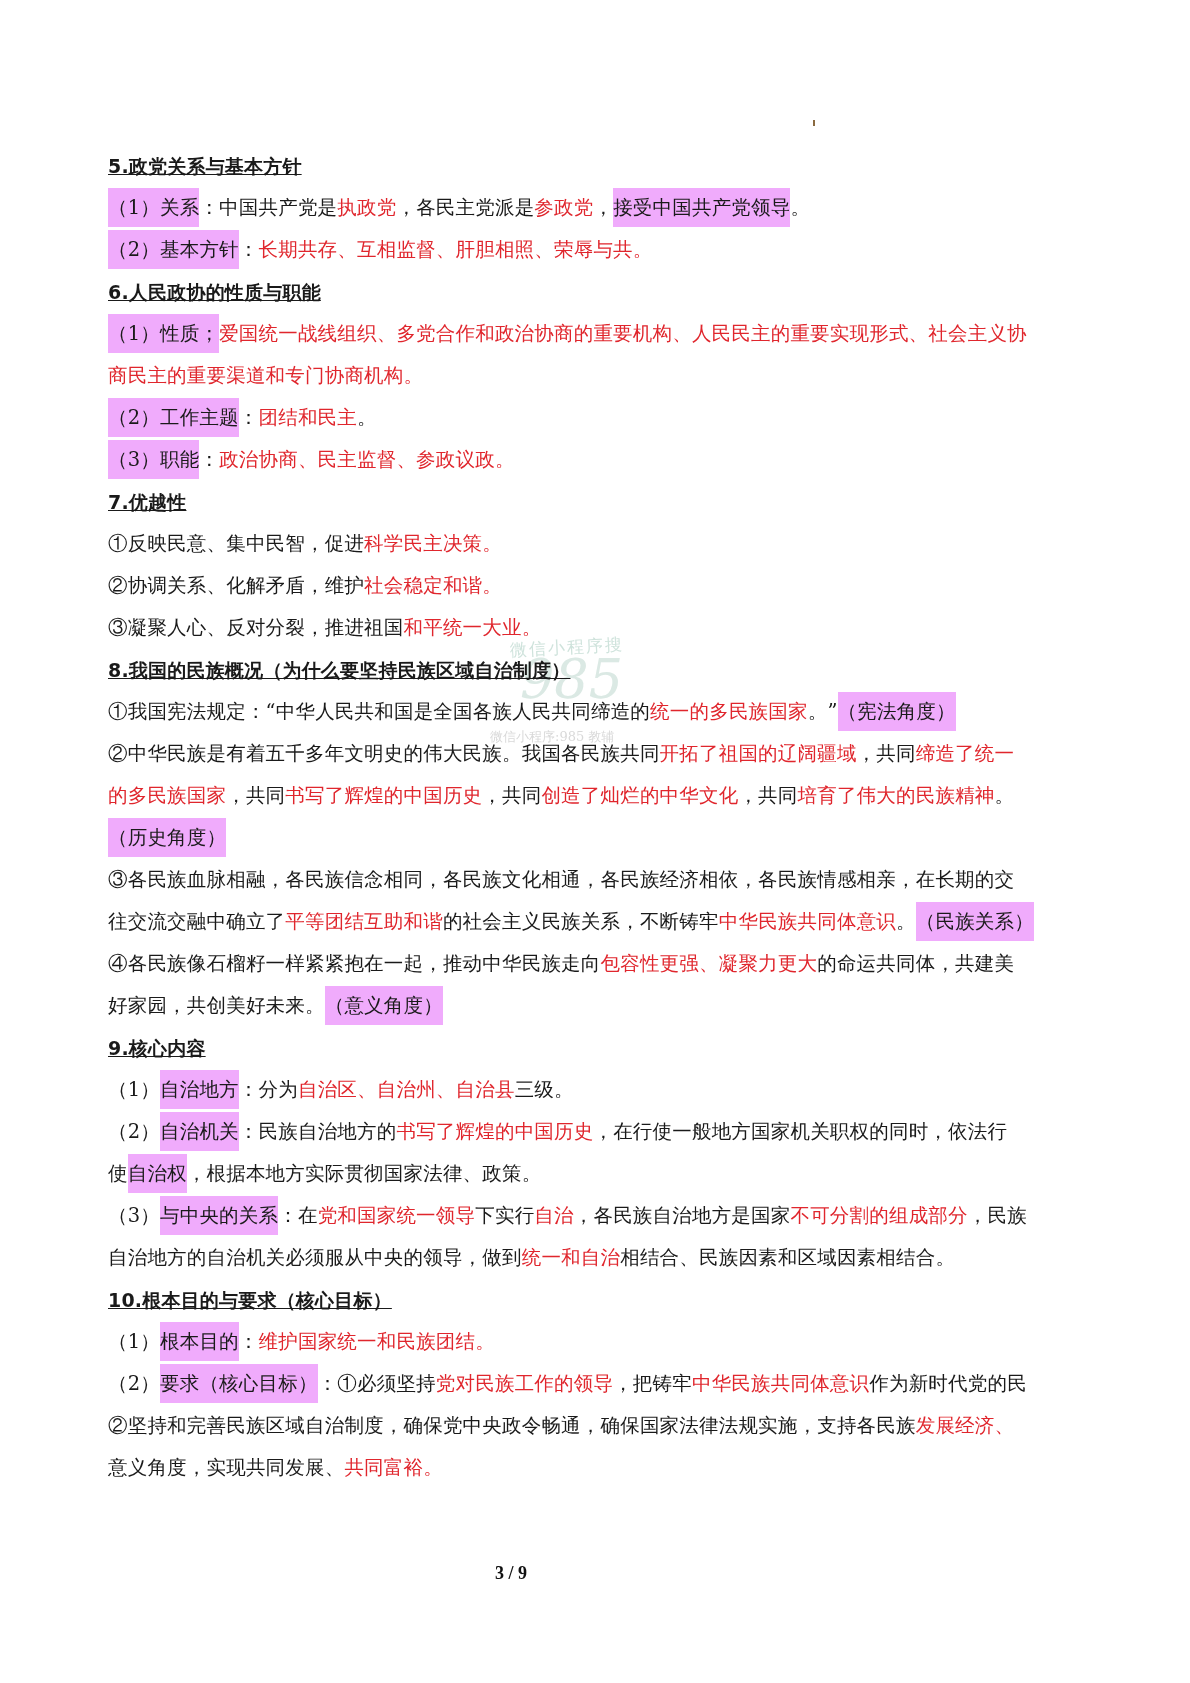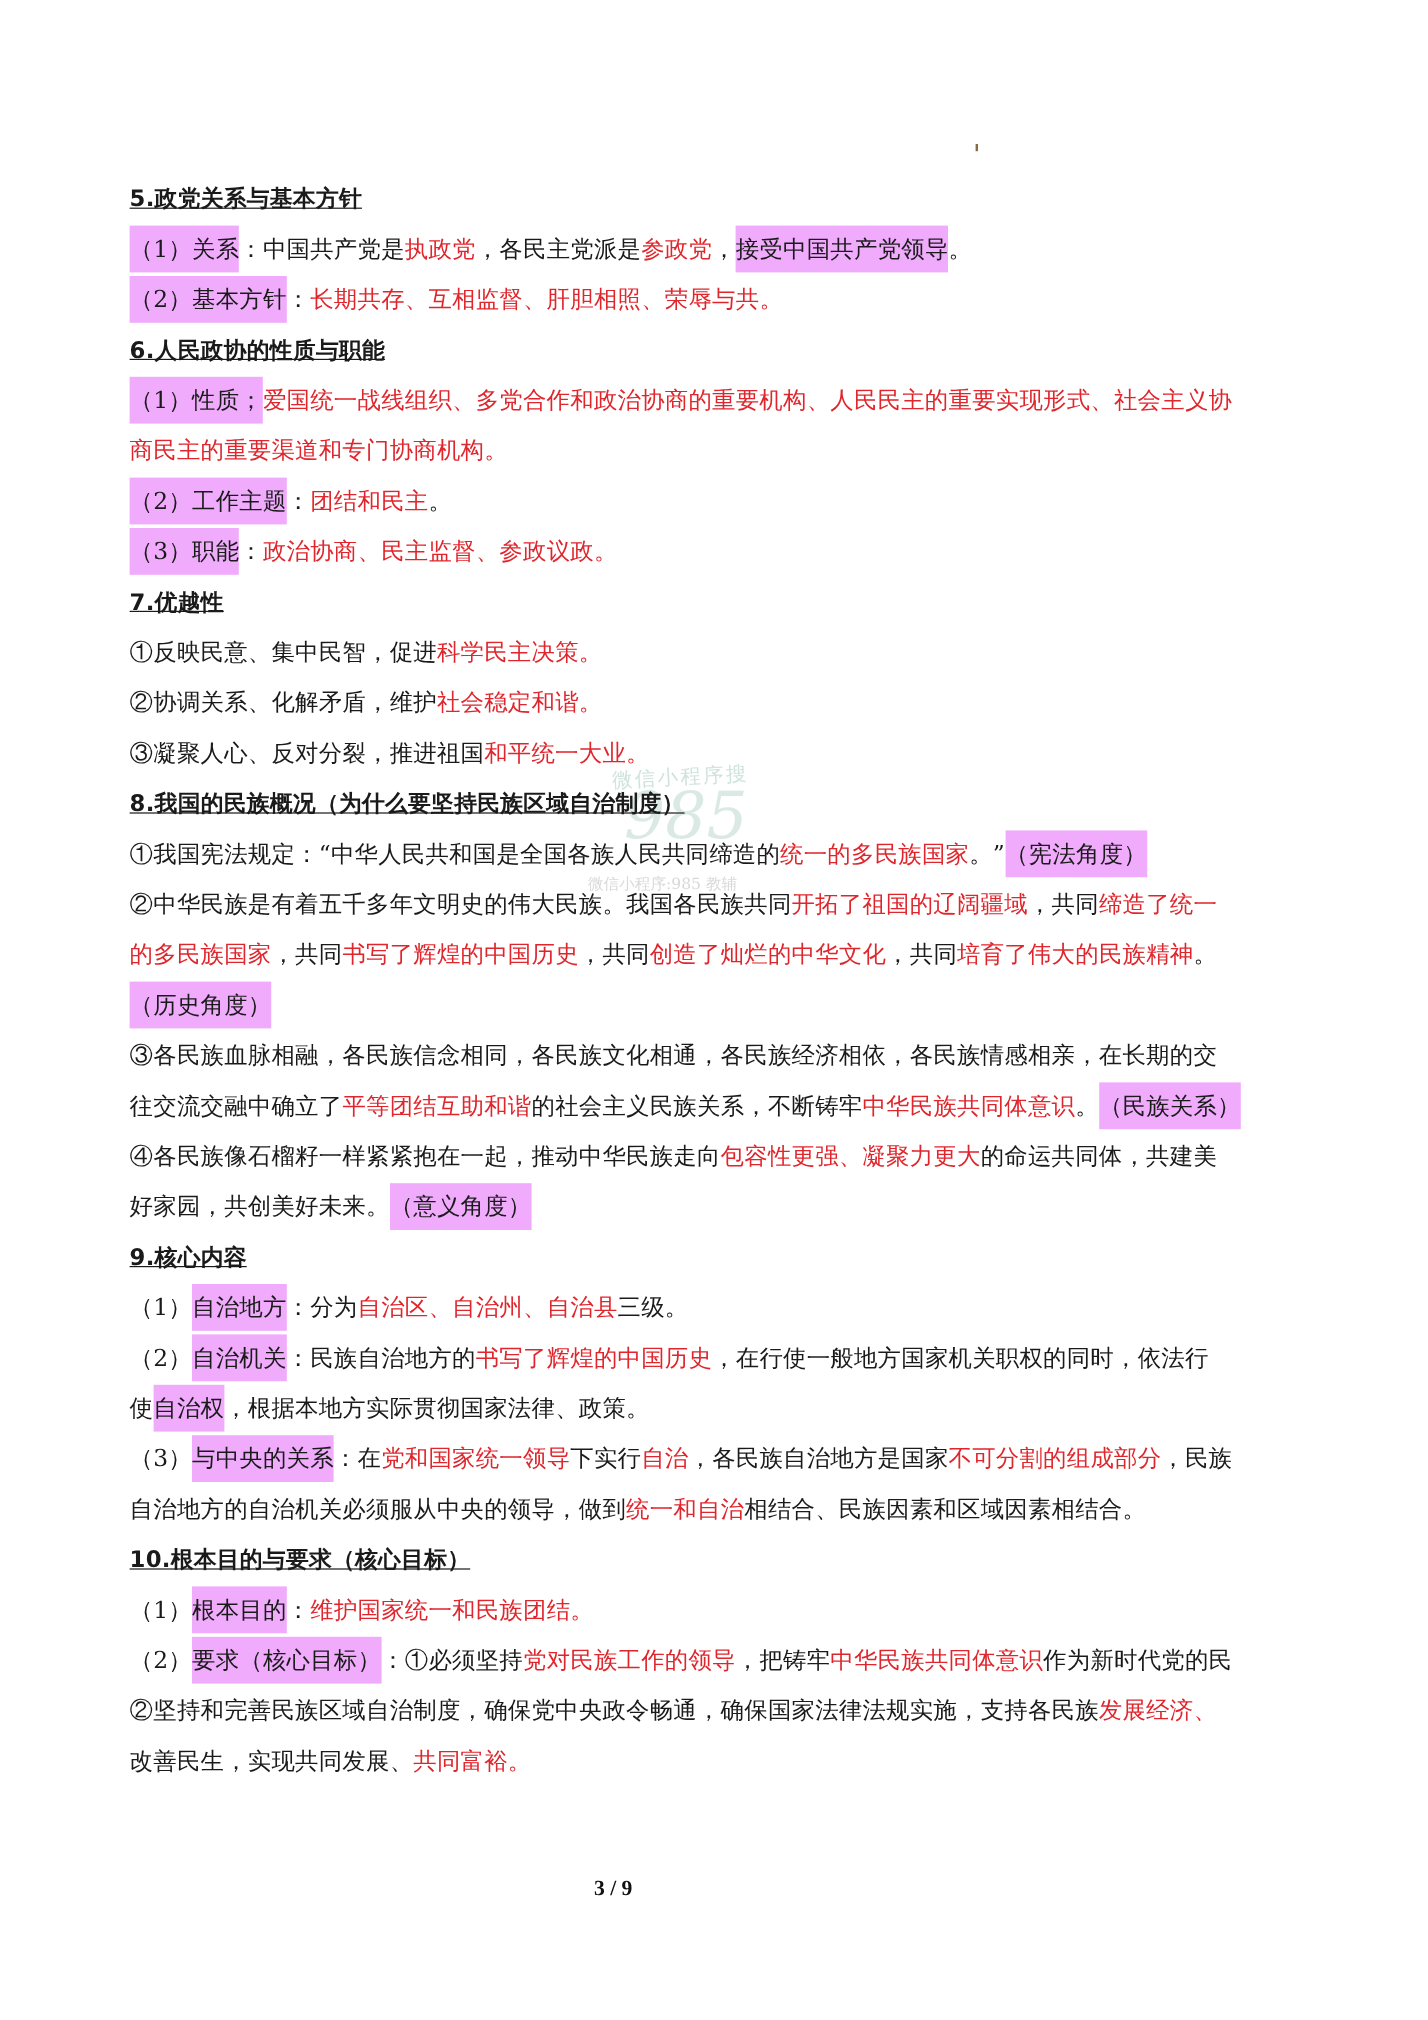--- a/index.html
+++ b/index.html
@@ -56,17 +56,17 @@
       <div class="line heading"><span class="seg-normal">9.核心内容</span></div>
       <div class="line"><span class="seg-normal">（1）</span><span class="seg-hl">自治地方</span><span class="seg-normal">：分为</span><span class="seg-red">自治区、自治州、自治县</span><span class="seg-normal">三级。</span></div>
       <div class="line"><span class="seg-normal">（2）</span><span class="seg-hl">自治机关</span><span class="seg-normal">：民族自治地方的</span><span class="seg-red">书写了辉煌的中国历史</span><span class="seg-normal">，在行使一般地方国家机关职权的同时，依法行</span></div>
       <div class="line"><span class="seg-normal">使</span><span class="seg-hl">自治权</span><span class="seg-normal">，根据本地方实际贯彻国家法律、政策。</span></div>
       <div class="line"><span class="seg-normal">（3）</span><span class="seg-hl">与中央的关系</span><span class="seg-normal">：在</span><span class="seg-red">党和国家统一领导</span><span class="seg-normal">下实行</span><span class="seg-red">自治</span><span class="seg-normal">，各民族自治地方是国家</span><span class="seg-red">不可分割的组成部分</span><span class="seg-normal">，民族</span></div>
       <div class="line"><span class="seg-normal">自治地方的自治机关必须服从中央的领导，做到</span><span class="seg-red">统一和自治</span><span class="seg-normal">相结合、民族因素和区域因素相结合。</span></div>
       <div class="line heading"><span class="seg-normal">10.根本目的与要求（核心目标）</span></div>
       <div class="line"><span class="seg-normal">（1）</span><span class="seg-hl">根本目的</span><span class="seg-normal">：</span><span class="seg-red">维护国家统一和民族团结。</span></div>
       <div class="line"><span class="seg-normal">（2）</span><span class="seg-hl">要求（核心目标）</span><span class="seg-normal">：①必须坚持</span><span class="seg-red">党对民族工作的领导</span><span class="seg-normal">，把铸牢</span><span class="seg-red">中华民族共同体意识</span><span class="seg-normal">作为新时代党的民</span></div>
       <div class="line"><span class="seg-normal">②坚持和完善民族区域自治制度，确保党中央政令畅通，确保国家法律法规实施，支持各民族</span><span class="seg-red">发展经济、</span></div>
-      <div class="line"><span class="seg-normal">改善民生，实现共同发展、</span><span class="seg-red">共同富裕。</span></div>
+      <div class="line"><span class="seg-normal">意义角度，实现共同发展、</span><span class="seg-red">共同富裕。</span></div>
     </div>
 
   <div class="footer">3 / 9</div>
 </div>
 
 </body></html>

